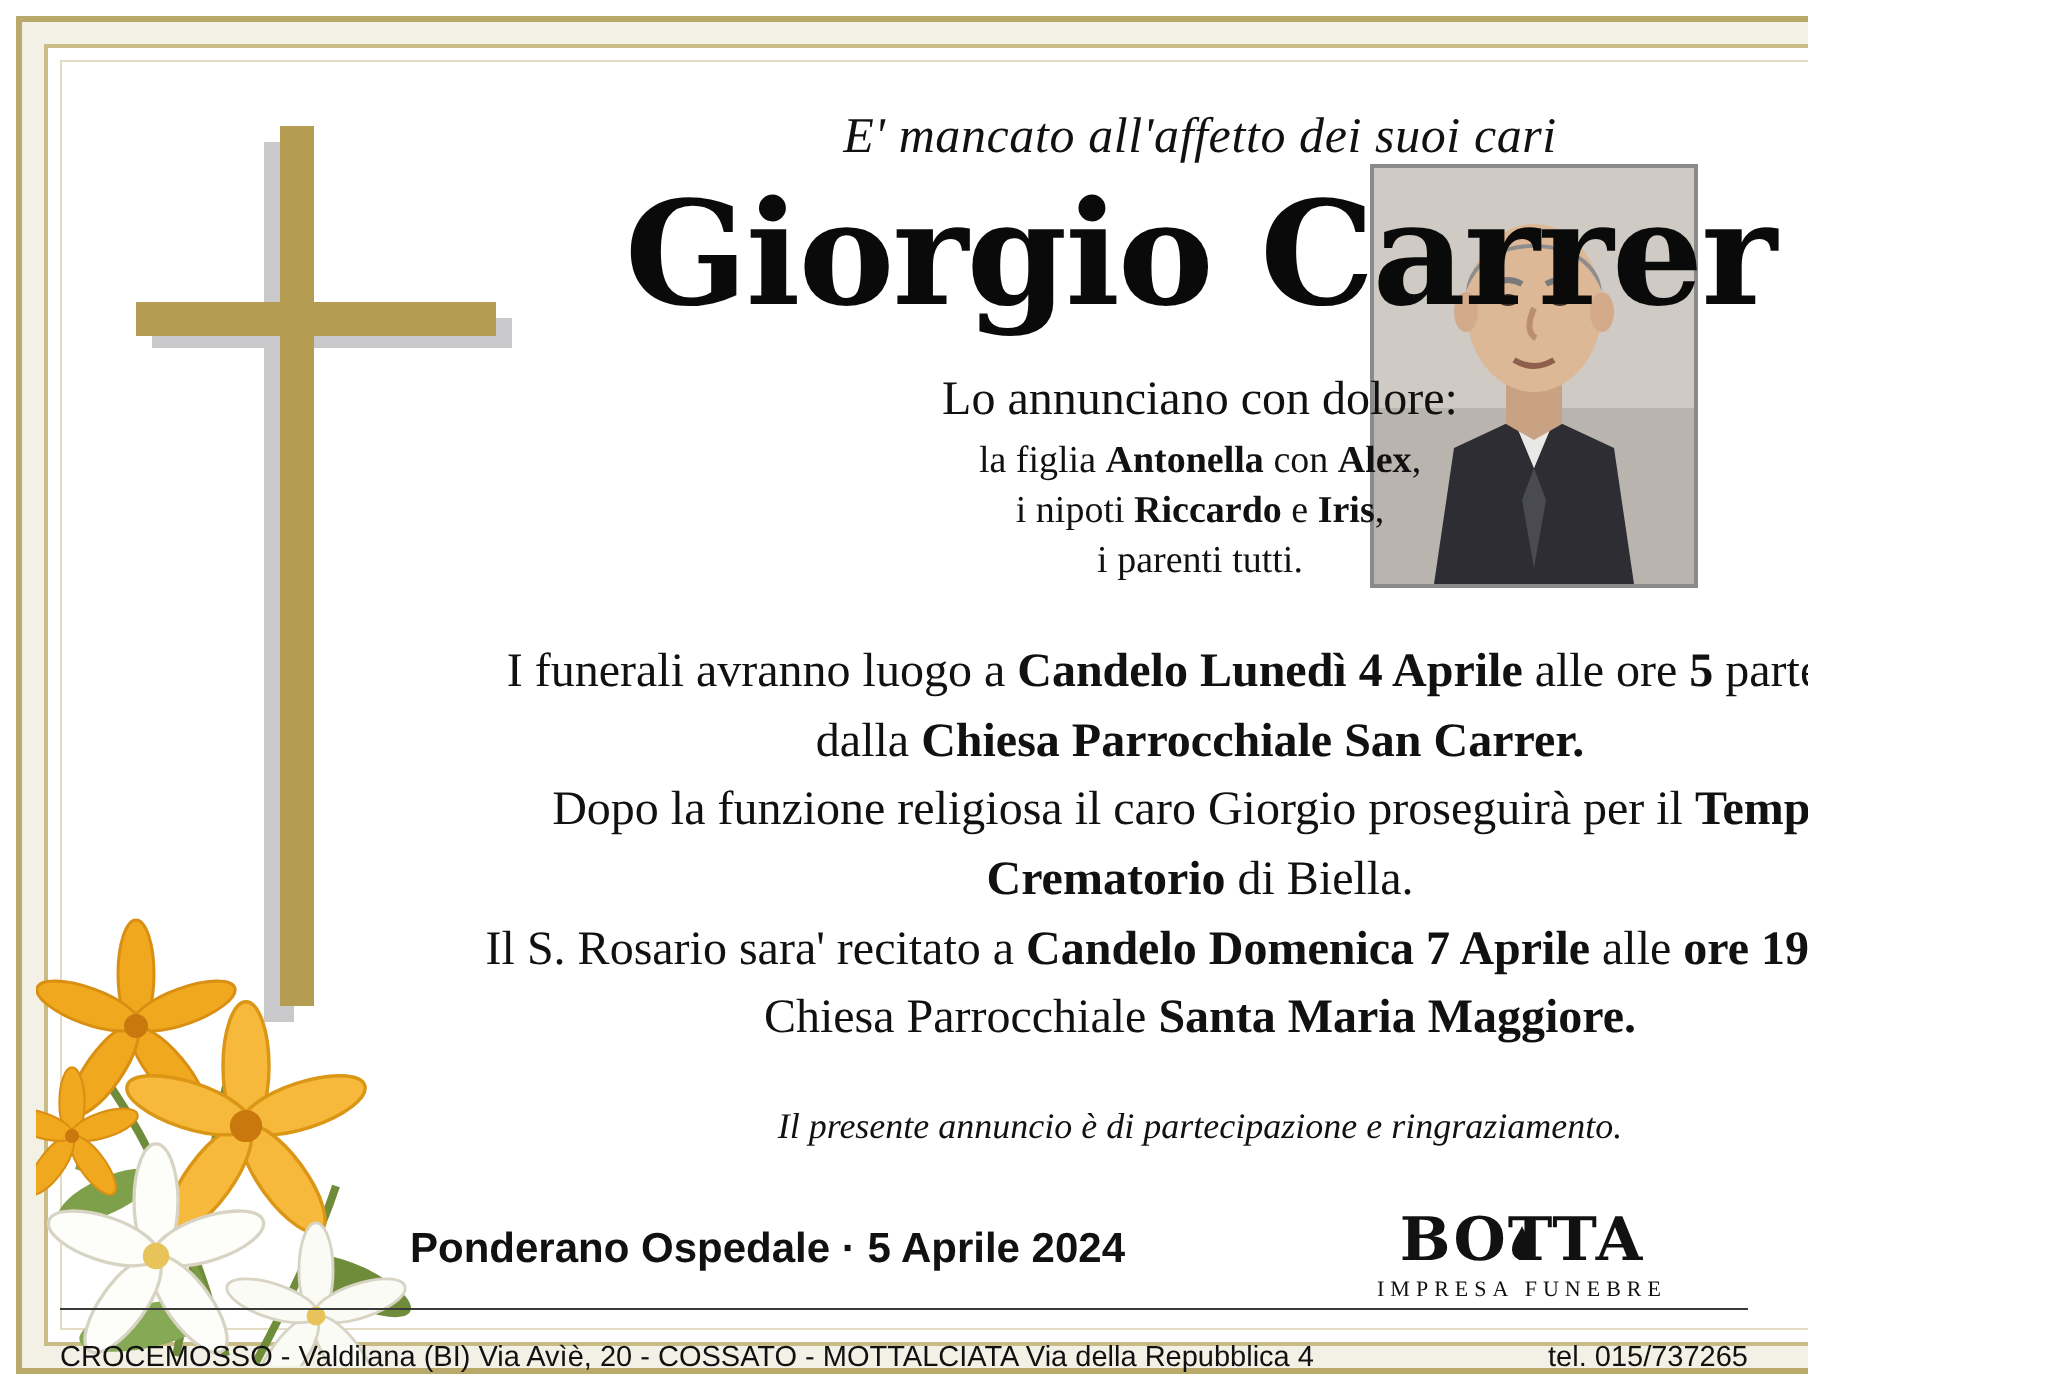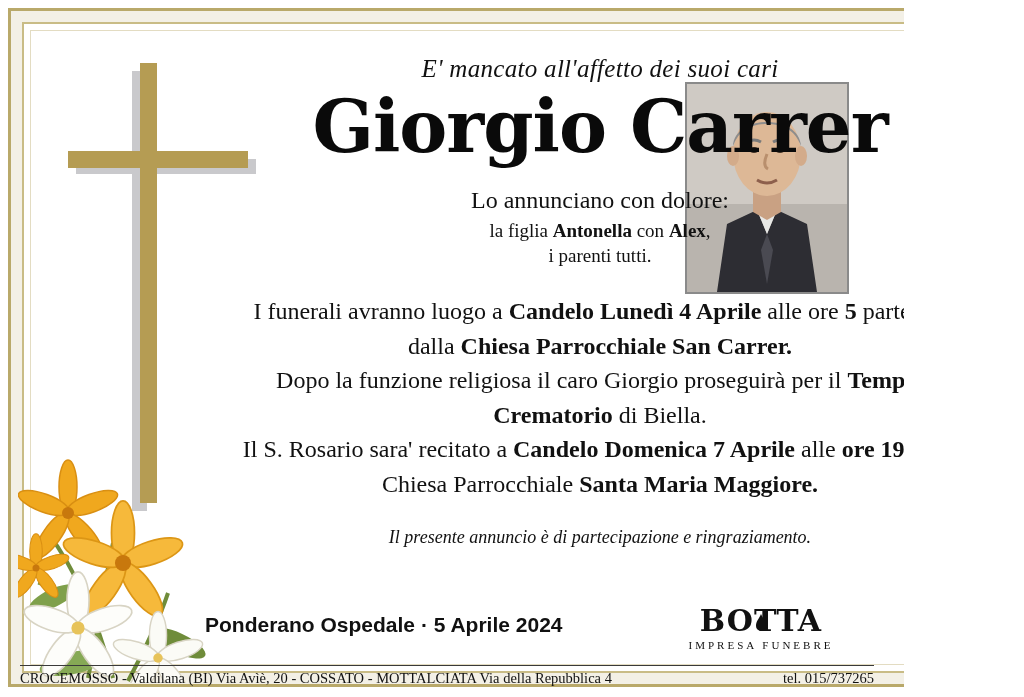--- a/index.html
+++ b/index.html
@@ -179,30 +179,30 @@
   .logo-flame {
     position: absolute;
     left: 50%;
     transform: translateX(-50%);
     top: 4px;
     width: 16px;
     height: 22px;
   }
   .footer {
     position: absolute;
-    left: 20px;
+    left: 30px;
     right: 30px;
     bottom: 10px;
     border-top: 1px solid #3a3a3a;
-    padding-top: 4px;
+    padding-top: 16px;
     display: flex;
     justify-content: space-between;
     font-size: 14.5px;
     color: #111;
-    font-family: Liberation Serif, serif;
+    font-family: Liberation Sans, sans-serif;
   }
 </style>
 </head>
 <body>
 
 <div id="page">
 
   <div class="frame-outer"></div>
   <div class="frame-inner"></div>
   <div class="frame-inner2"></div>
@@ -314,20 +314,23 @@
     </svg>
   </div>
 
   <div class="content">
     <div class="line-top">E' mancato all'affetto dei suoi cari</div>
     <div class="name">Giorgio Carrer</div>
 
     <div class="annunciano">Lo annunciano con dolore:</div>
     <div class="family-line">
       <span>la figlia <b>Antonella</b> con <b>Alex</b>,</span>
+    </div>
+    <div class="family-line">
+      <span>i nipoti <b>Riccardo</b> e <b>Iris</b>,</span>
     </div>
     <div class="family-line">
       <span>i parenti tutti.</span>
     </div>
 
     <div class="block-funeral">
       <div>I funerali avranno luogo a <b>Candelo Lunedì 4 Aprile</b> alle ore <b>5</b> partendo</div>
       <div>dalla <b>Chiesa Parrocchiale San Carrer.</b></div>
       <div>Dopo la funzione religiosa il caro Giorgio proseguirà per il <b>Tempio Crematorio</b> di Biella.</div>
       <div>Il S. Rosario sara' recitato a <b>Candelo Domenica 7 Aprile</b> alle <b>ore 19</b> nella</div>

